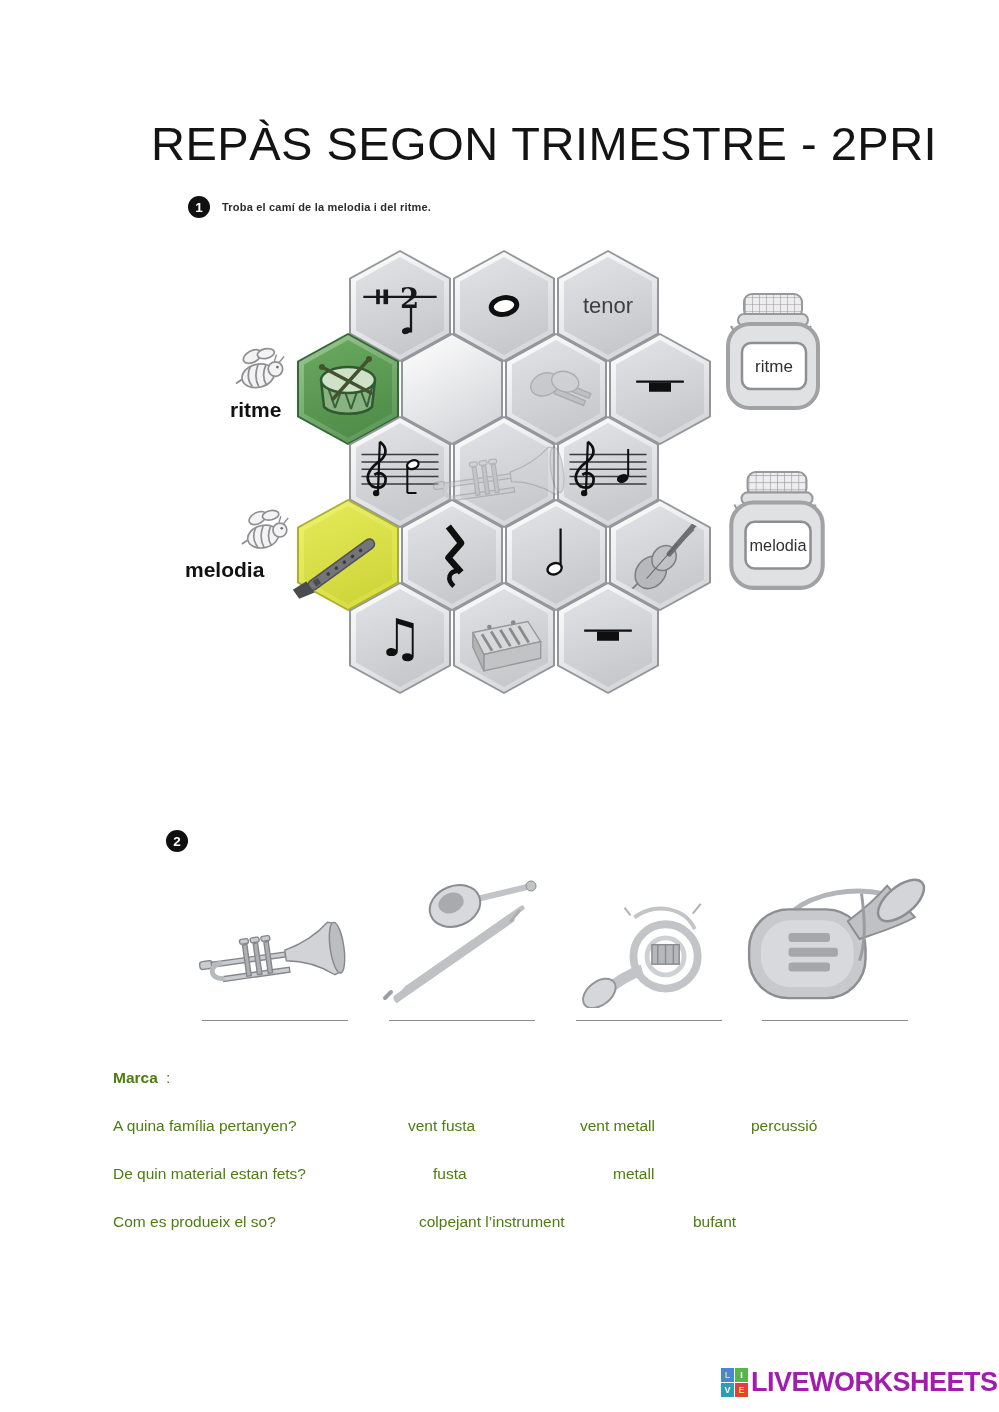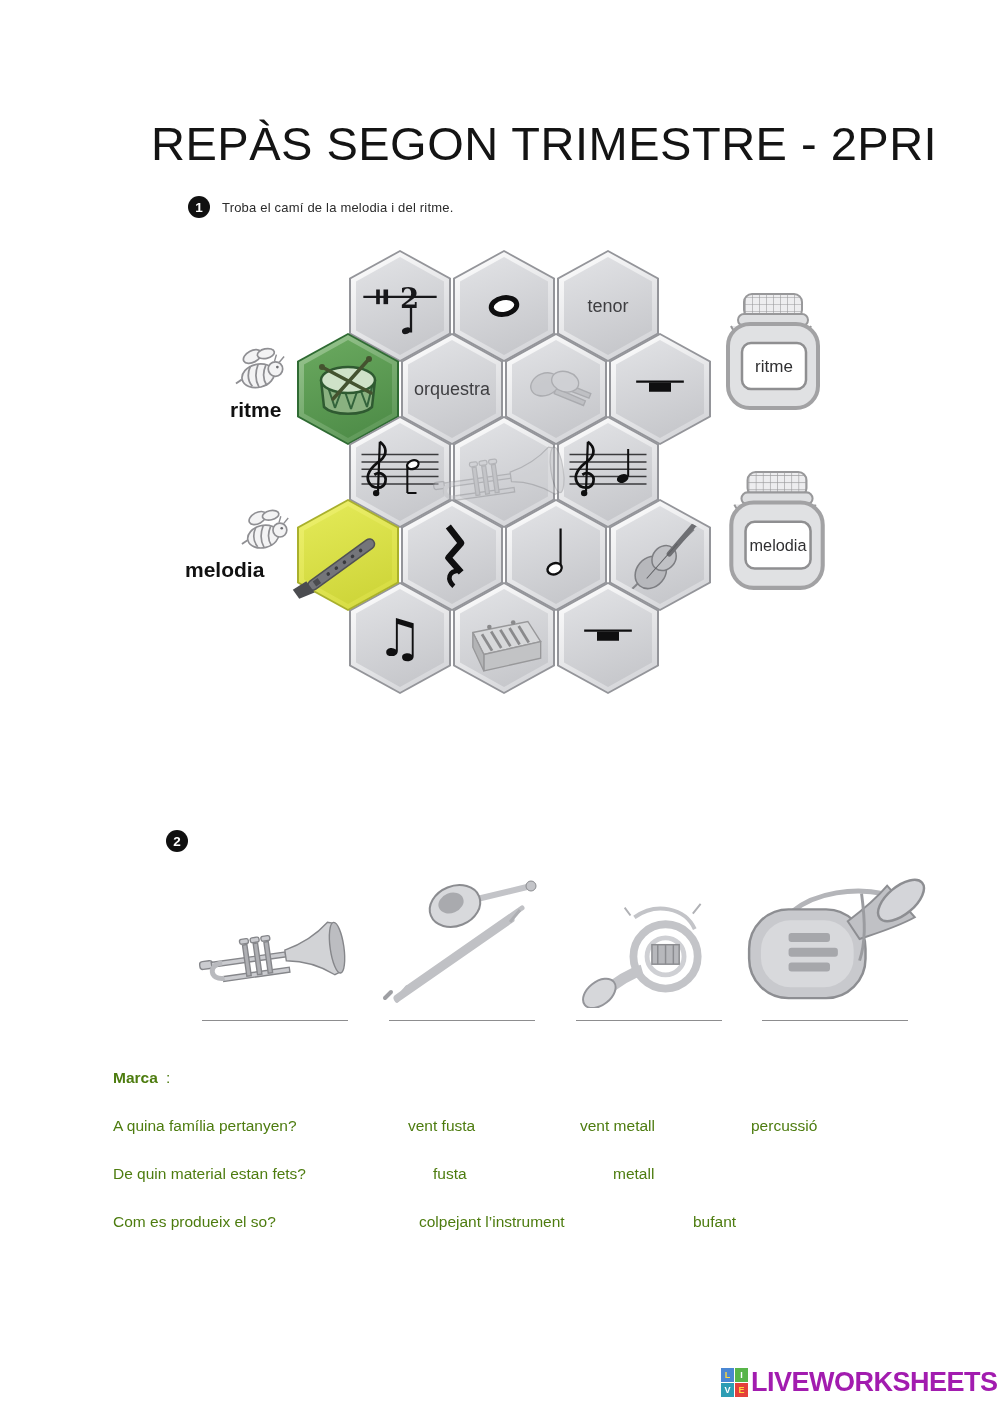--- a/index.html
+++ b/index.html
@@ -8,36 +8,36 @@
 
   
   .title{position:absolute;left:118px;top:116px;font-size:47px;letter-spacing:.5px;color:#141414;white-space:nowrap;}
 
   
   .sec-head{position:absolute;display:flex;align-items:center;gap:12px;}
   .sec1{left:155px;top:196px;}
   .sec2{left:133px;top:830px;}
   .badge{width:22px;height:22px;border-radius:50%;background:#101010;color:#fff;
          display:flex;align-items:center;justify-content:center;font-size:13.5px;font-weight:bold;flex:0 0 auto;}
-  .sec-txt{font-size:13px;font-weight:400;color:#2b2b2b;letter-spacing:.2px;}
+  .sec-txt{font-size:11px;font-weight:700;color:#2b2b2b;letter-spacing:.2px;}
 
   
   .hex{position:absolute;width:102px;height:112px;}
   .hx{position:absolute;clip-path:polygon(50% 0,100% 25%,100% 75%,50% 100%,0 75%,0 25%);}
   .hx-outer{inset:0;background:#94959a;}
   .hx-mid{inset:2px;background:linear-gradient(150deg,#ffffff 0%,#cfd0d4 100%);}
   .hx-in{inset:7px;background:linear-gradient(160deg,#e2e3e6 0%,#c3c4c8 100%);
          display:flex;align-items:center;justify-content:center;}
   .hex.green .hx-outer{background:#2f6b33;}
   .hex.green .hx-mid{background:linear-gradient(150deg,#9cc893,#55914f);}
   .hex.green .hx-in{background:linear-gradient(160deg,#6aa95f,#4c8a46);}
   .hex.yellow .hx-outer{background:#a9b02c;}
   .hex.yellow .hx-mid{background:linear-gradient(150deg,#eff271,#d3d93b);}
   .hex.yellow .hx-in{background:linear-gradient(160deg,#e4ea58,#ccd336);}
-  .hex-text{font-size:18px;color:#3e3e41;}
+  .hex-text{font-size:22px;color:#3e3e41;}
   .glyph-note{font-family:"DejaVu Sans",sans-serif;font-size:52px;color:#101011;line-height:1;}
   .overflow-icon{position:absolute;}
 
   .p-r1c1{left:316px;top:250px}.p-r1c2{left:420px;top:250px}.p-r1c3{left:524px;top:250px}
   .p-r2c1{left:264px;top:333px}.p-r2c2{left:368px;top:333px}.p-r2c3{left:472px;top:333px}.p-r2c4{left:576px;top:333px}
   .p-r3c1{left:316px;top:416px}.p-r3c2{left:420px;top:416px;z-index:5}.p-r3c3{left:524px;top:416px}
   .p-r4c1{left:264px;top:499px;z-index:6}.p-r4c2{left:368px;top:499px}.p-r4c3{left:472px;top:499px}.p-r4c4{left:576px;top:499px}
   .p-r5c1{left:316px;top:582px}.p-r5c2{left:420px;top:582px}.p-r5c3{left:524px;top:582px}
 
   
@@ -164,23 +164,20 @@
           <line x1="64" y1="13" x2="28" y2="53" stroke="#44532f" stroke-width="3.5" stroke-linecap="round"></line>
           <circle cx="17" cy="21" r="3" fill="#44532f"></circle>
           <circle cx="64" cy="13" r="3" fill="#44532f"></circle>
         </svg>
       </div>
     </div>
 
     <div class="hex p-r2c2">
       <div class="hx hx-outer"></div>
         <div class="hx hx-mid"></div>
-      <div class="hx hx-in">
-          <span class="hex-text">orquestra</span>
-        </div>
     </div>
 
     <div class="hex p-r2c3">
       <div class="hx hx-outer"></div>
         <div class="hx hx-mid"></div>
       <div class="hx hx-in">
         <svg width="92" height="70" viewBox="0 0 96 70" opacity="0.8">
           <g fill="#c6c7cb" stroke="#a2a3a7" stroke-width="1.5">
             <path d="M48,34 L80,48 L78,53 L46,40 Z" fill="#bcbdc1"></path>
             <ellipse cx="36" cy="30" rx="16" ry="12" transform="rotate(-22 36 30)"></ellipse>

